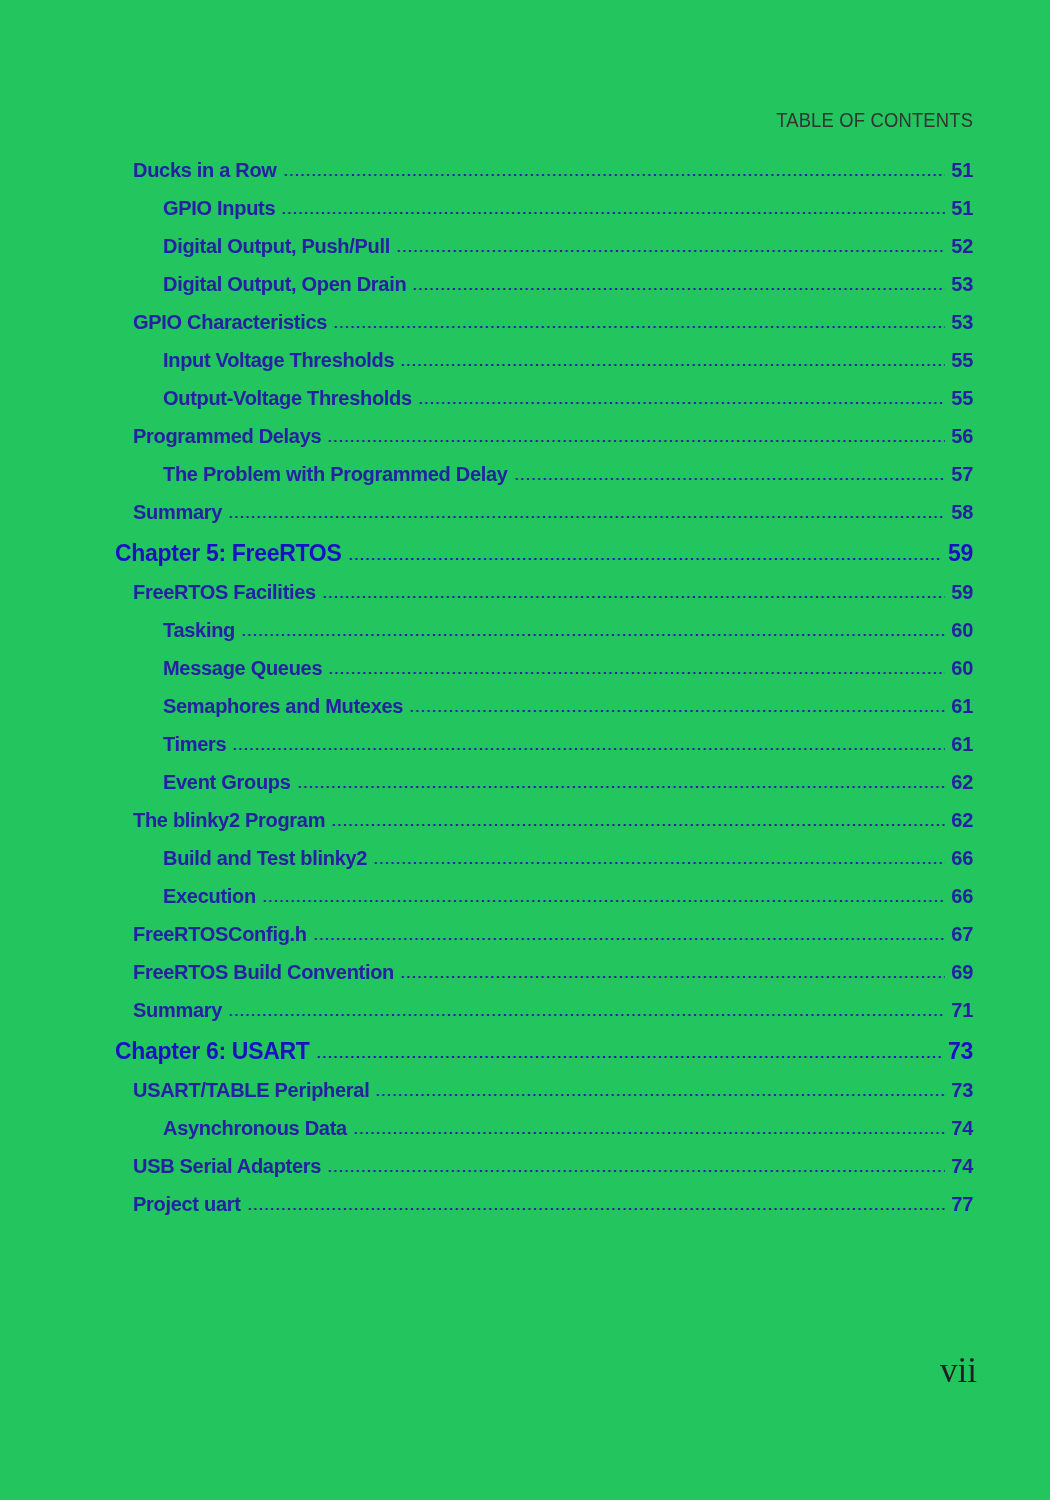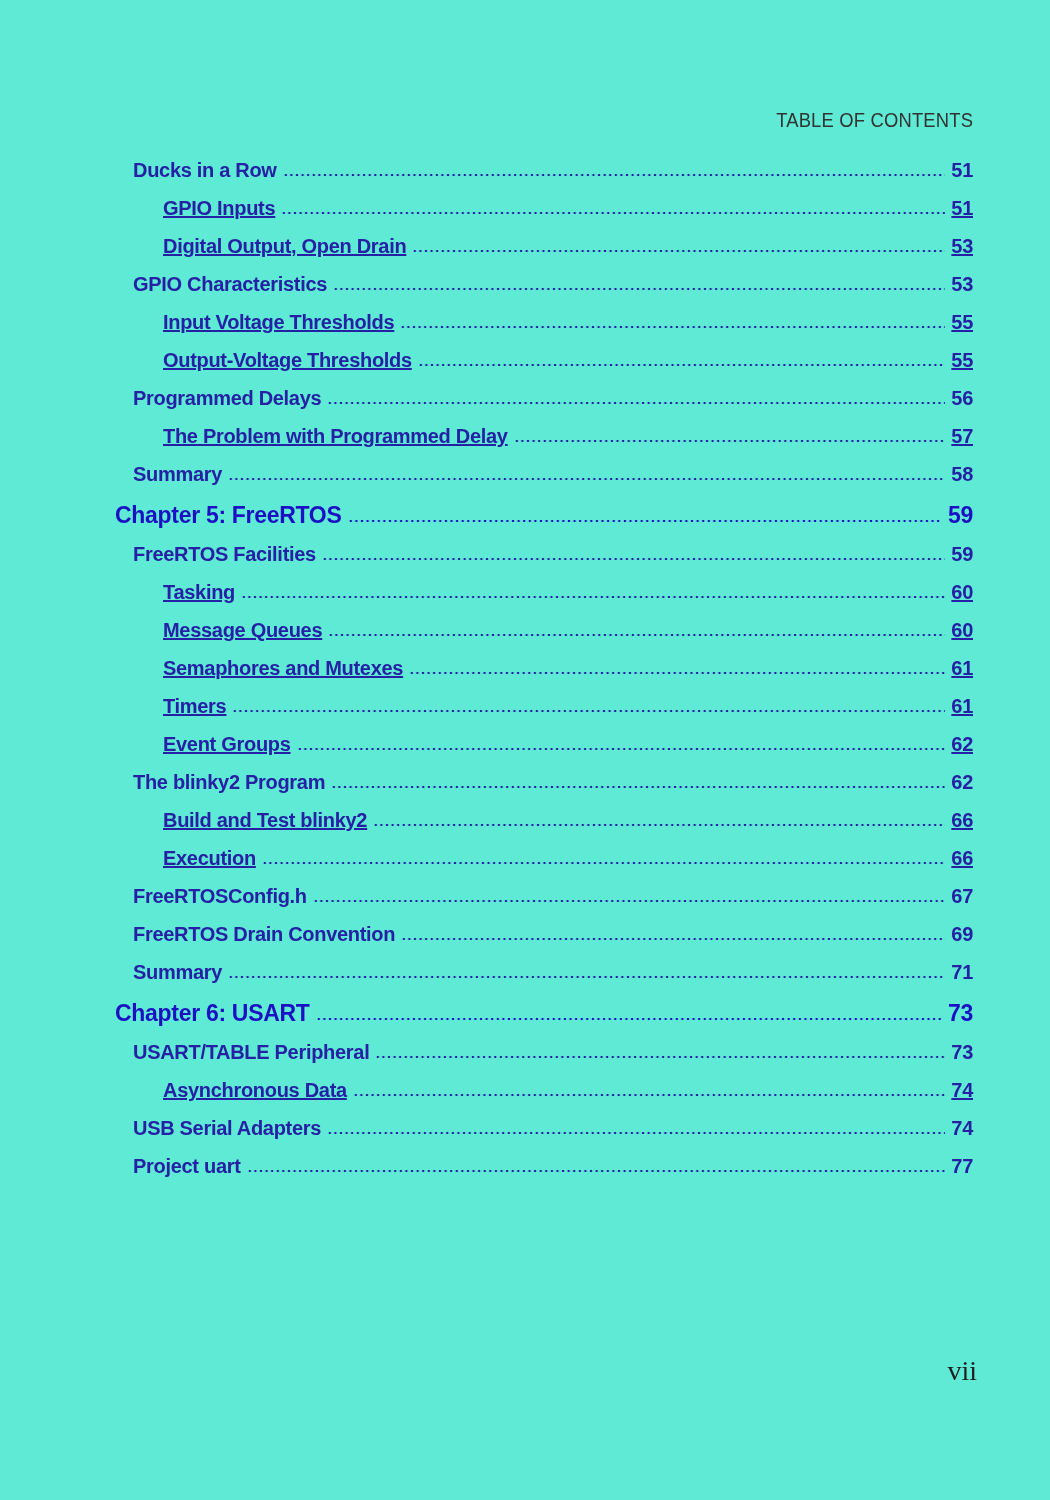--- a/index.html
+++ b/index.html
@@ -10,21 +10,21 @@
   body {
     position: relative;
     width: 1050px;
     height: 1500px;
     font-family: "Liberation Sans", sans-serif;
     overflow: hidden;
   }
   .page {
     position: absolute;
     inset: 0;
-    background: #5eead4;
+    background: #22c55e;
   }
 
   
   .running-head {
     position: absolute;
     top: 110px;
     right: 77px;
     font-size: 20px;
     line-height: 20px;
     font-weight: 500;
@@ -46,21 +46,21 @@
     align-items: baseline;
     font-weight: bold;
     font-size: 20px;
     line-height: 21px;
     letter-spacing: -0.3px;
     margin-bottom: 17px;
     color: var(--entry-blue, #2520a4);
     cursor: pointer;
   }
   .toc-row.level-1 { padding-left: 18px; }
-  .toc-row.level-2 { padding-left: 48px; text-decoration: underline; }
+  .toc-row.level-2 { padding-left: 48px; }
   .toc-row.level-0 {
     font-size: 23px;
     line-height: 25px;
     margin-top: 18px;
     margin-bottom: 16px;
     color: var(--chapter-blue, #1b11c3);
   }
   .toc-row .label {
     white-space: nowrap;
     flex: 0 0 auto;
@@ -81,21 +81,21 @@
     text-align: left;
     white-space: nowrap;
   }
 
   
   .folio {
     position: absolute;
     top: 1356px;
     right: 73px;
     font-family: "Liberation Serif", serif;
-    font-size: 28px;
+    font-size: 35px;
     line-height: 30px;
     color: var(--footer-text, #1f1f1f);
   }
 </style>
 </head>
 <body>
 
 <div class="page">
 
   <div class="running-head">TABLE OF CONTENTS</div>
@@ -105,20 +105,25 @@
         <span class="label">Ducks in a Row</span>
         <span class="leader"></span>
         <span class="pagenum">51</span>
       </div>
       <div class="toc-row level-2">
         <span class="label">GPIO Inputs</span>
         <span class="leader"></span>
         <span class="pagenum">51</span>
       </div>
       <div class="toc-row level-2">
+        <span class="label">Digital Output, Push/Pull</span>
+        <span class="leader"></span>
+        <span class="pagenum">52</span>
+      </div>
+      <div class="toc-row level-2">
         <span class="label">Digital Output, Open Drain</span>
         <span class="leader"></span>
         <span class="pagenum">53</span>
       </div>
       <div class="toc-row level-1">
         <span class="label">GPIO Characteristics</span>
         <span class="leader"></span>
         <span class="pagenum">53</span>
       </div>
       <div class="toc-row level-2">
@@ -195,21 +200,21 @@
         <span class="label">Execution</span>
         <span class="leader"></span>
         <span class="pagenum">66</span>
       </div>
       <div class="toc-row level-1">
         <span class="label">FreeRTOSConfig.h</span>
         <span class="leader"></span>
         <span class="pagenum">67</span>
       </div>
       <div class="toc-row level-1">
-        <span class="label">FreeRTOS Drain Convention</span>
+        <span class="label">FreeRTOS Build Convention</span>
         <span class="leader"></span>
         <span class="pagenum">69</span>
       </div>
       <div class="toc-row level-1">
         <span class="label">Summary</span>
         <span class="leader"></span>
         <span class="pagenum">71</span>
       </div>
       <div class="toc-row level-0">
         <span class="label">Chapter 6: USART</span>

